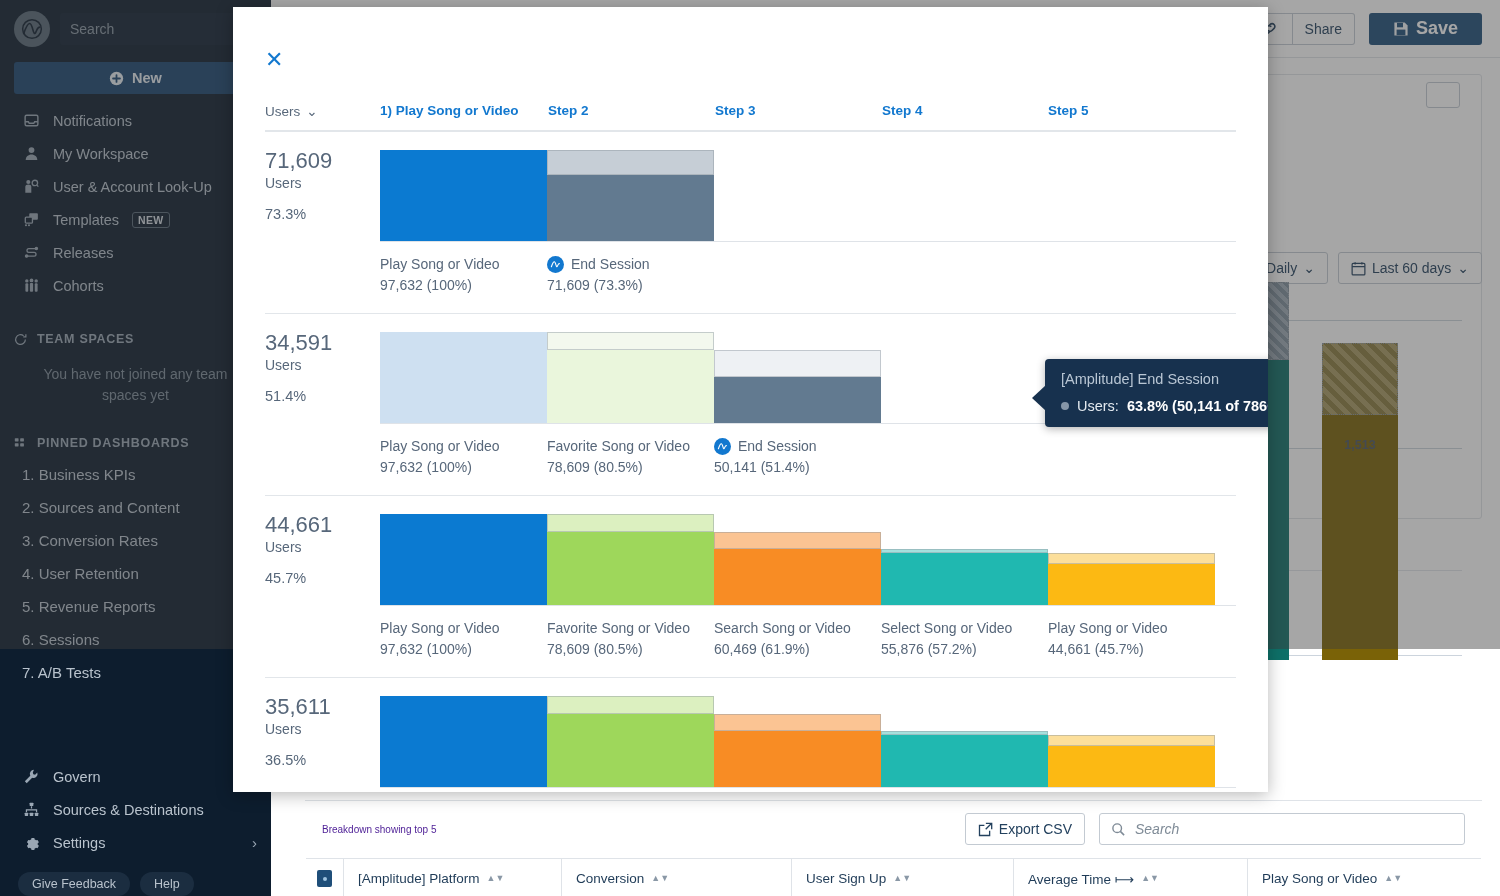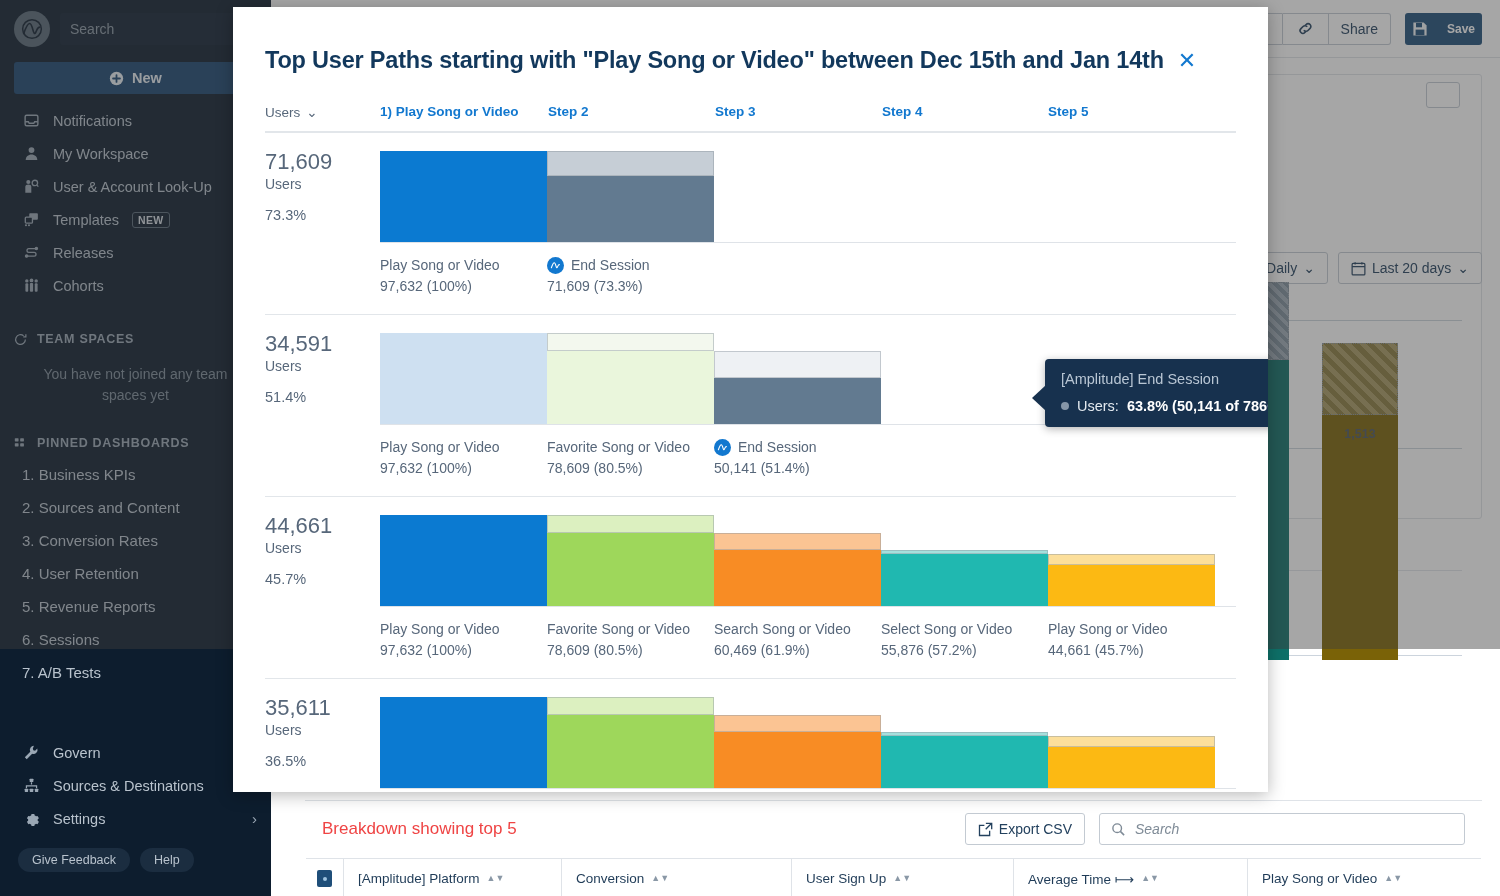--- a/index.html
+++ b/index.html
@@ -54,21 +54,21 @@
   .sb-empty {
     font-size: 14px; color: #7e8c99; text-align: center;
     padding: 10px 34px 0 34px; line-height: 21px;
   }
   .sb-dash {
     padding: 0 14px 0 22px; height: 33px; display: flex; align-items: center;
     font-size: 15px; color: #b9c3cd;
   }
   .sb-bottom { position: absolute; left: 0; bottom: 0; width: 271px; }
   .sb-chev { margin-left: auto; color: #9aa7b4; font-size: 15px; }
-  .pill-row { display: flex; gap: 10px; padding: 13px 0 24px 18px; }
+  .pill-row { display: flex; gap: 10px; padding: 13px 0 0 18px; }
   .pill {
     background: #1b2d40; color: #b9c3cd; font-size: 12.5px;
     border-radius: 12px; padding: 5px 14px;
   }
 
   
   .main-bg { position: absolute; left: 271px; top: 0; right: 0; bottom: 0; background: #fff; }
   .top-bar {
     position: absolute; left: 0; top: 0; right: 0; height: 58px;
     background: #fff; border-bottom: 1px solid #dfe3e8;
@@ -79,22 +79,22 @@
     height: 32px; border: 1px solid #c3cad2; border-radius: 3px;
     display: flex; align-items: center; padding: 0 12px; gap: 6px;
     font-size: 14px; color: #23415e; background: #fff;
   }
   .btn-group { display: flex; }
   .btn-group .btn-out { border-radius: 0; border-left: none; }
   .btn-group .btn-out:first-child { border-radius: 3px 0 0 3px; border-left: 1px solid #c3cad2; }
   .btn-group .btn-out:last-child { border-radius: 0 3px 3px 0; }
   .btn-save {
     height: 32px; border-radius: 3px; background: #1f4e79; color: #fff;
-    display: flex; align-items: center; padding: 0 7px; gap: 19px;
-    font-size: 12px; font-weight: 600; margin-left: 14px;
+    display: flex; align-items: center; padding: 0 24px; gap: 7px;
+    font-size: 18px; font-weight: 600; margin-left: 14px;
   }
   .ctrl-row {
     position: absolute; right: 18px; top: 252px; display: flex; gap: 10px;
   }
   .card-edge {
     position: absolute; left: 34px; right: 18px; top: 74px; bottom: 130px;
     border: 1px solid #dfe3e8; border-radius: 3px; background: #fff;
   }
   .mini-btn {
     position: absolute; right: 40px; top: 82px; width: 34px; height: 26px;
@@ -104,21 +104,21 @@
   .grid-line { position: absolute; left: 0; right: 0; height: 1px; background: #ccd4dd; }
   .bgbar { position: absolute; bottom: 0; }
   .bgbar .hatch {
     position: absolute; left: 0; right: 0; bottom: 100%; border: 1px dotted #8a949e;
   }
   .bottom-panel {
     position: absolute; left: 34px; right: 18px; bottom: 0; top: 800px;
     border: 1px solid #dfe3e8; border-top: none; background: #fff;
   }
   .bp-head { height: 58px; display: flex; align-items: center; padding: 0 16px; gap: 14px; }
-  .bp-title { font-size: 17px; color: #ef4444; }
+  .bp-title { font-size: 10px; color: #4c1d95; }
   .bp-spacer { flex: 1; }
   .search-inp {
     width: 366px; height: 32px; border: 1px solid #c3cad2; border-radius: 3px;
     display: flex; align-items: center; gap: 9px; padding: 0 11px;
     font-size: 14px; color: #7f8b97; font-style: italic;
   }
   .bp-table { display: flex; border-top: 1px solid #dfe3e8; height: 40px; }
   .th {
     display: flex; align-items: center; gap: 7px; padding: 0 14px;
     font-size: 13.5px; color: #1f3b57; border-right: 1px solid #dfe3e8;
@@ -398,39 +398,39 @@
           <span>Daily</span>
           <span>⌄</span>
         </div>
         <div class="btn-out">
           <span>
             <svg width="15" height="15" viewBox="0 0 16 16" fill="none" stroke="#23415e" stroke-width="1.3">
                 <rect x="1.2" y="2.6" width="13.6" height="12.2" rx="1"></rect>
                 <path d="M1.2 6h13.6M4.4 1.2v2.6M11.6 1.2v2.6"></path>
               </svg>
           </span>
-          <span>Last 20 days</span>
+          <span>Last 60 days</span>
           <span>⌄</span>
         </div>
       </div>
 
       <div class="chart-area">
         <div class="grid-line" style="top:20px"></div>
         <div class="grid-line" style="top:148px"></div>
         <div class="grid-line" style="top:270px;background:#e2e6ea"></div>
         <div class="grid-line" style="top:355px"></div>
 
         <div class="bgbar" style="left:935px;width:33px;height:300px;background:#0e7068">
           <div class="hatch" style="height:78px;background:repeating-linear-gradient(45deg,#7f8f9c 0 4px,#9fadb8 4px 8px)"></div>
         </div>
         <div style="position:absolute;left:920px;top:37px;font-size:12px;color:#2d3b49;font-weight:600">5</div>
 
         <div class="bgbar" style="left:1001px;width:76px;height:245px;background:#7a6207">
           <div class="hatch" style="height:72px;background:repeating-linear-gradient(45deg,#8a7a3d 0 5px,#a89a62 5px 10px)"></div>
-          <div style="position:absolute;left:0;right:0;top:12px;text-align:center;font-size:12.5px;color:#4a5663;font-weight:600">1,513</div>
+          <div style="position:absolute;left:0;right:0;top:23px;text-align:center;font-size:12.5px;color:#4a5663;font-weight:600">1,513</div>
         </div>
       </div>
 
       <div class="bottom-panel">
         <div class="bp-head">
           <div class="bp-title">Breakdown showing top 5</div>
           <div class="bp-spacer"></div>
           <div class="btn-out">
             <span>
               <svg width="15" height="15" viewBox="0 0 16 16" fill="none" stroke="#23415e" stroke-width="1.4">
@@ -478,21 +478,20 @@
           </div>
         </div>
       </div>
     </div>
 
     <div class="scrim"></div>
   </div>
 
   <div class="modal">
     <div class="modal-title">
-      <span>Top User Paths starting with "Play Song or Video" between Dec 15th and Jan 14th</span>
       <span class="modal-close">✕</span>
     </div>
 
     <div class="path-head">
       <div class="ph-users">
         <span>Users</span>
         <span>⌄</span>
       </div>
       <div style="width:168px">1) Play Song or Video</div>
       <div style="width:167px">Step 2</div>

